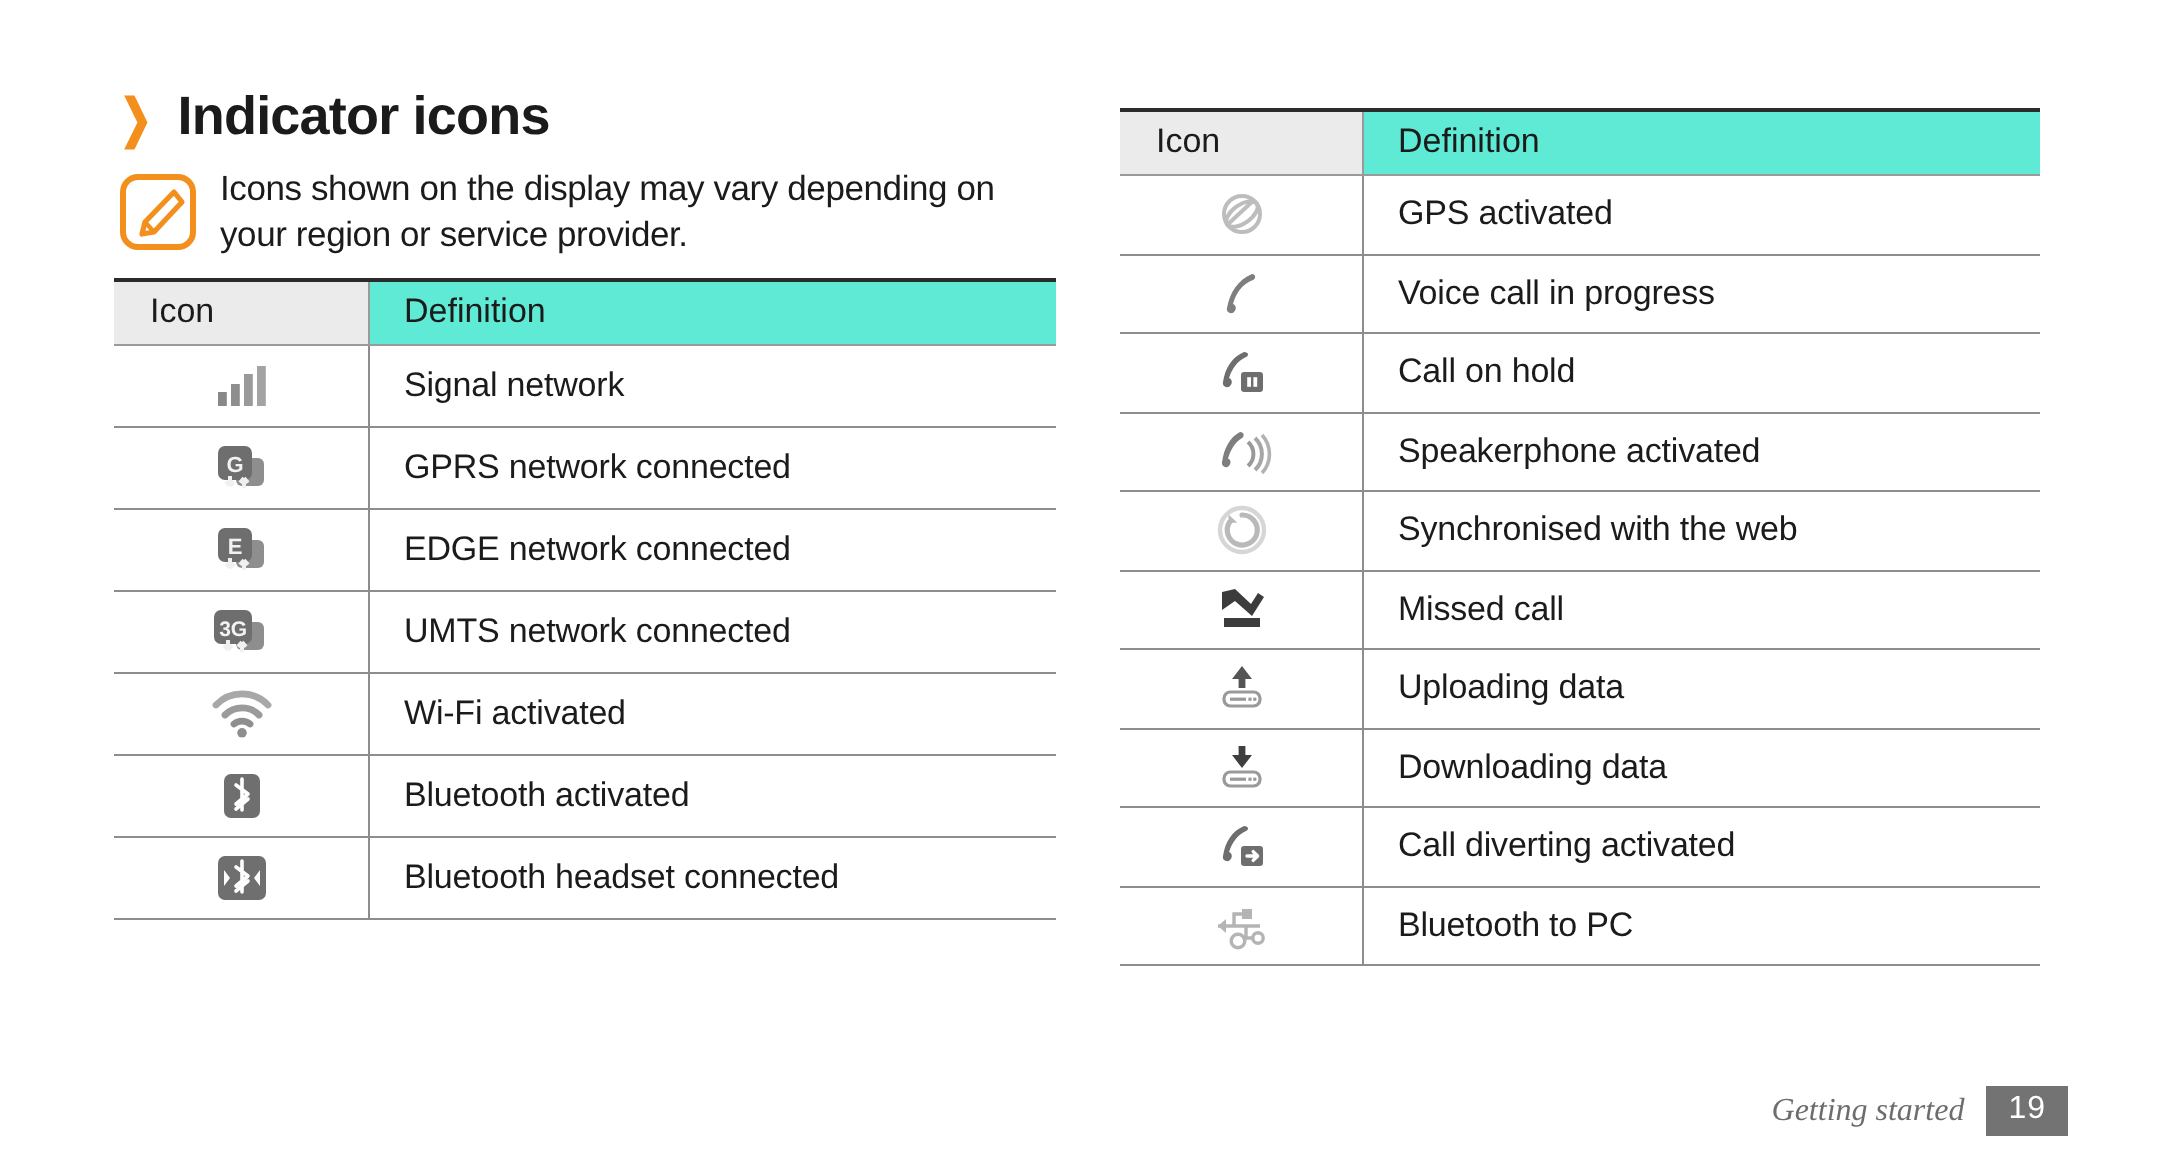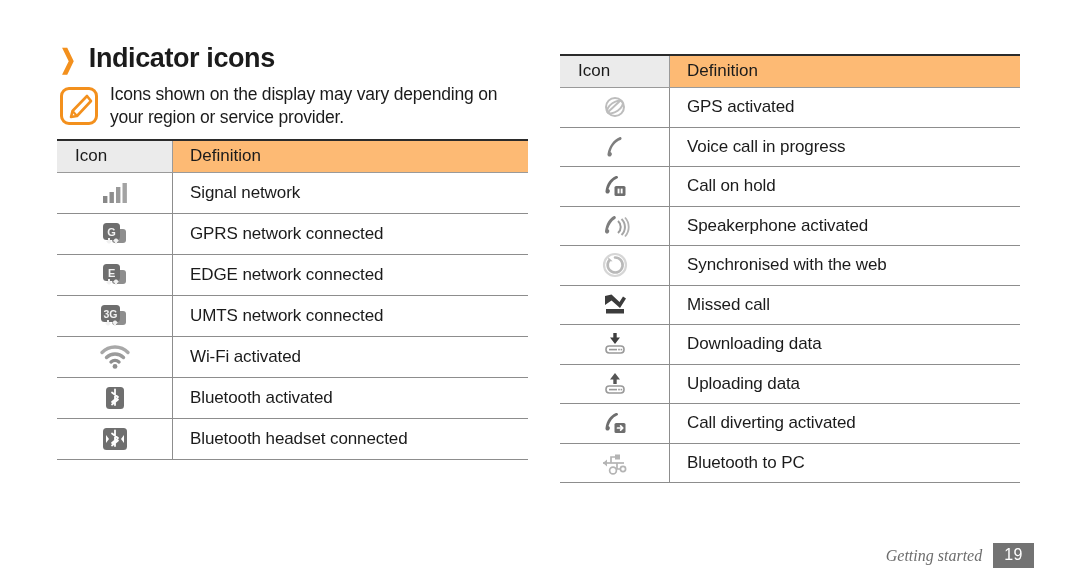--- a/index.html
+++ b/index.html
@@ -48,31 +48,31 @@
     table-layout:fixed;
   }
   #table-left{left:57px;top:139px;width:471px;}
   #table-right{left:560px;top:54px;width:460px;}
 
   .tbl .thead-row th{
     font-weight:normal;text-align:left;
     font-size:17px;color:#1b1b1b;
     border-top:2px solid #2b2b2b;
     border-bottom:1px solid #9a9a9a;
-    padding:5px 4px 6px 0;
+    padding:5px 16px 6px 0;
     height:19px;
   }
   .tbl .th-icon{
     background:#ebebeb;
     width:93px;
     padding-left:18px !important;
     border-right:1px solid #9a9a9a;
   }
   .tbl .th-def{
-    background:#fdba74;
+    background:#5eead4;
     padding-left:17px !important;
   }
   #table-right .th-icon{width:87px;}
 
   .tbl td{
     border-bottom:1px solid #8d8d8d;
     padding:0;
     height:40px;
     font-size:17px;color:#1b1b1b;
     letter-spacing:-.1px;
@@ -320,44 +320,44 @@
           </svg>
         </span>
       </td>
       <td class="c-def">Missed call</td>
     </tr>
 
     <tr>
       <td class="c-icon">
         <span class="ic">
           <svg width="30" height="26" viewBox="0 0 30 26">
+            <path d="M15 2 L20 8.5 L16.7 8.5 L16.7 13 L13.3 13 L13.3 8.5 L10 8.5 Z" fill="#555"></path>
+            <rect x="6" y="15" width="18" height="7" rx="3.2" fill="none" stroke="#9a9a9a" stroke-width="1.6"></rect>
+            <rect x="9" y="17.8" width="8" height="1.6" fill="#9a9a9a"></rect>
+            <rect x="18.2" y="17.8" width="1.6" height="1.6" fill="#9a9a9a"></rect>
+            <rect x="20.6" y="17.8" width="1.6" height="1.6" fill="#9a9a9a"></rect>
+          </svg>
+        </span>
+      </td>
+      <td class="c-def">Uploading data</td>
+    </tr>
+
+    <tr>
+      <td class="c-icon">
+        <span class="ic">
+          <svg width="30" height="26" viewBox="0 0 30 26">
             <path d="M15 13 L10 6.5 L13.3 6.5 L13.3 2 L16.7 2 L16.7 6.5 L20 6.5 Z" fill="#3f3f3f"></path>
             <rect x="6" y="15" width="18" height="7" rx="3.2" fill="none" stroke="#9a9a9a" stroke-width="1.6"></rect>
             <rect x="9" y="17.8" width="8" height="1.6" fill="#9a9a9a"></rect>
             <rect x="18.2" y="17.8" width="1.6" height="1.6" fill="#9a9a9a"></rect>
             <rect x="20.6" y="17.8" width="1.6" height="1.6" fill="#9a9a9a"></rect>
           </svg>
         </span>
       </td>
       <td class="c-def">Downloading data</td>
-    </tr>
-
-    <tr>
-      <td class="c-icon">
-        <span class="ic">
-          <svg width="30" height="26" viewBox="0 0 30 26">
-            <path d="M15 2 L20 8.5 L16.7 8.5 L16.7 13 L13.3 13 L13.3 8.5 L10 8.5 Z" fill="#555"></path>
-            <rect x="6" y="15" width="18" height="7" rx="3.2" fill="none" stroke="#9a9a9a" stroke-width="1.6"></rect>
-            <rect x="9" y="17.8" width="8" height="1.6" fill="#9a9a9a"></rect>
-            <rect x="18.2" y="17.8" width="1.6" height="1.6" fill="#9a9a9a"></rect>
-            <rect x="20.6" y="17.8" width="1.6" height="1.6" fill="#9a9a9a"></rect>
-          </svg>
-        </span>
-      </td>
-      <td class="c-def">Uploading data</td>
     </tr>
 
     <tr>
       <td class="c-icon">
         <span class="ic">
           <svg width="30" height="28" viewBox="0 0 30 28">
             <path d="M16 4 C10 6.5 6.5 12 5.5 19 C5 21 7.5 22.5 9 21 C10.5 19.5 10 17.5 8.5 17 C10 12.5 12.5 8.5 17 6.5 C18.5 6 18.5 4 16 4 Z" fill="#6e6e6e"></path>
             <rect x="14.5" y="14" width="11" height="10" rx="1.6" fill="#6e6e6e"></rect>
             <path d="M17.5 19 L22.5 19 M20.6 16.8 L22.8 19 L20.6 21.2" fill="none" stroke="#ffffff" stroke-width="1.7" stroke-linecap="round" stroke-linejoin="round"></path>
           </svg>

